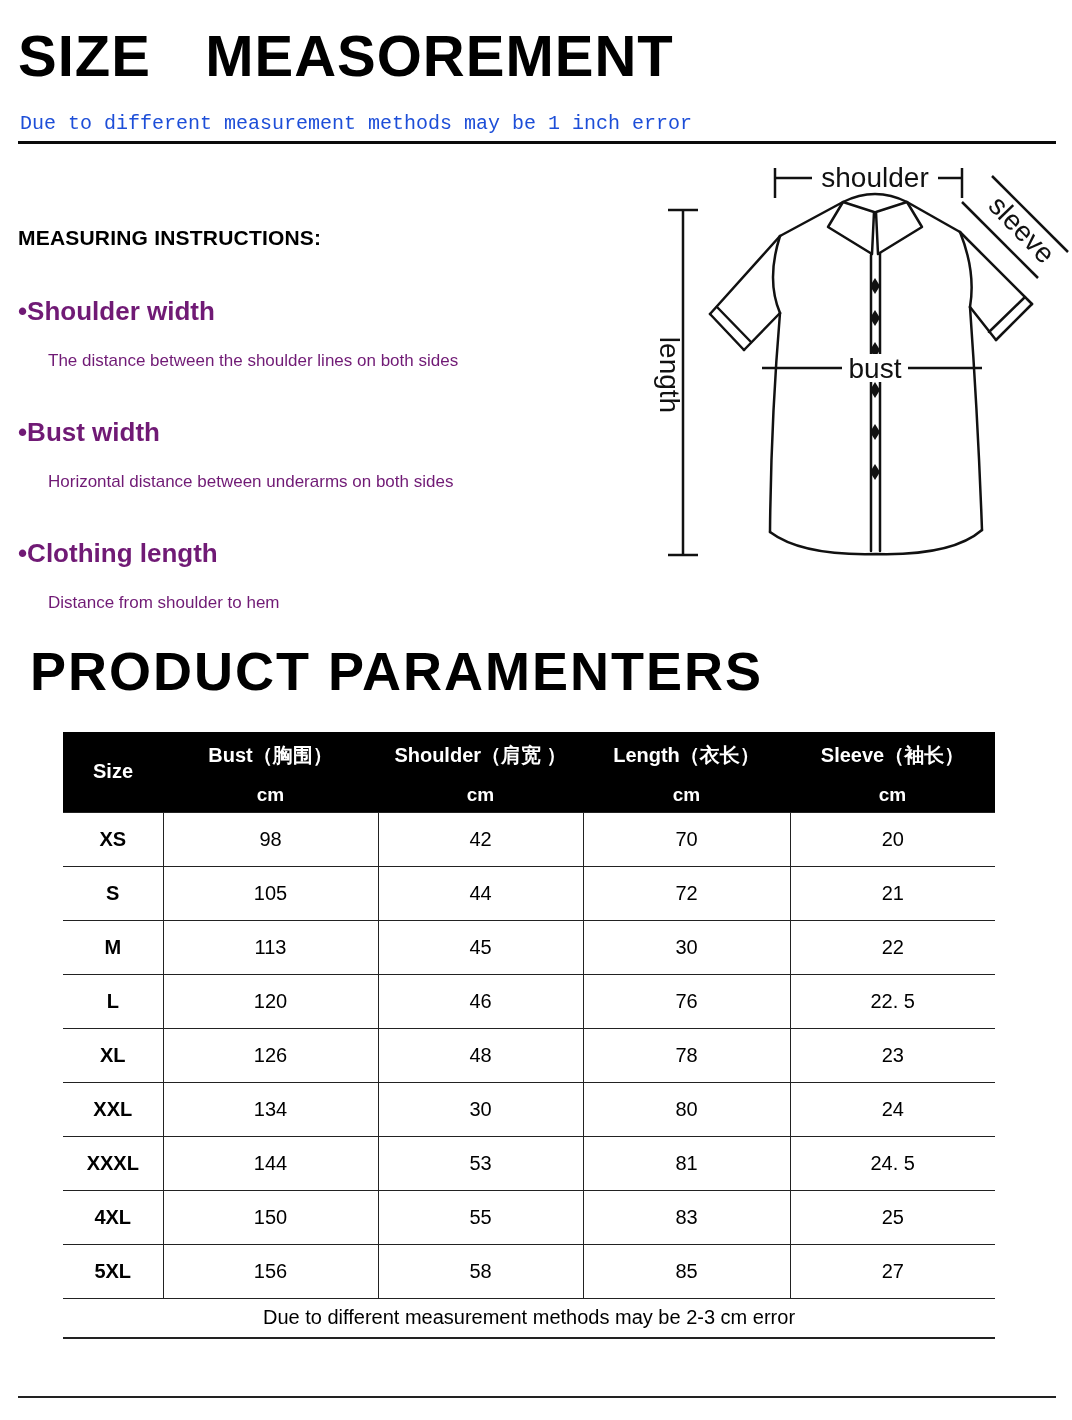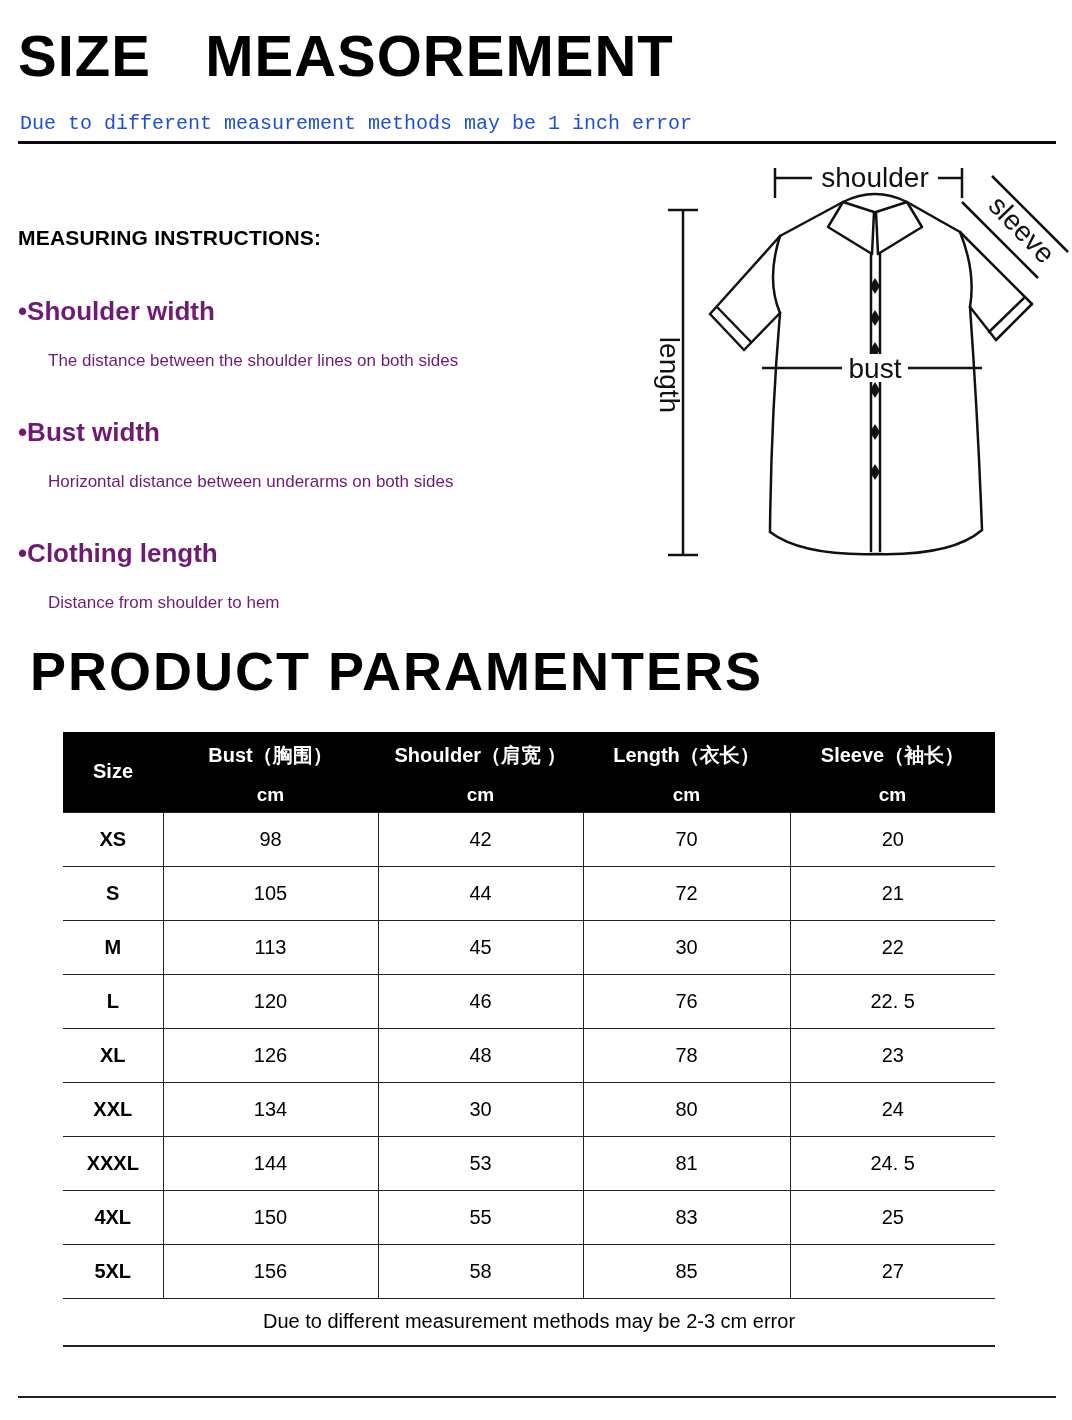--- a/index.html
+++ b/index.html
@@ -44,21 +44,21 @@
   }
   .size-table .head-label th { height:46px; font-size:20px; }
   .size-table .head-unit th { height:34px; font-size:19px; }
   .size-table tbody td {
     height:54px; text-align:center; vertical-align:middle;
     font-size:20px; color:#000; border-top:1px solid #222; background:#fff;
   }
   .size-table tbody tr.data-row td + td { border-left:1px solid #222; }
   .size-table tbody td.size-cell { font-weight:700; }
   .size-table tr.foot td {
-    height:48px; font-size:20px; font-weight:400;
+    height:40px; font-size:20px; font-weight:400;
     border-top:1px solid #222; border-bottom:2px solid #222;
   }
   .rule-bottom { position:absolute; left:18px; top:1396px; width:1038px; height:2px; background:#222; }
 </style>
 </head>
 <body>
 
 <div class="page">
 
   <h1 class="title">SIZE  MEASOREMENT</h1>

